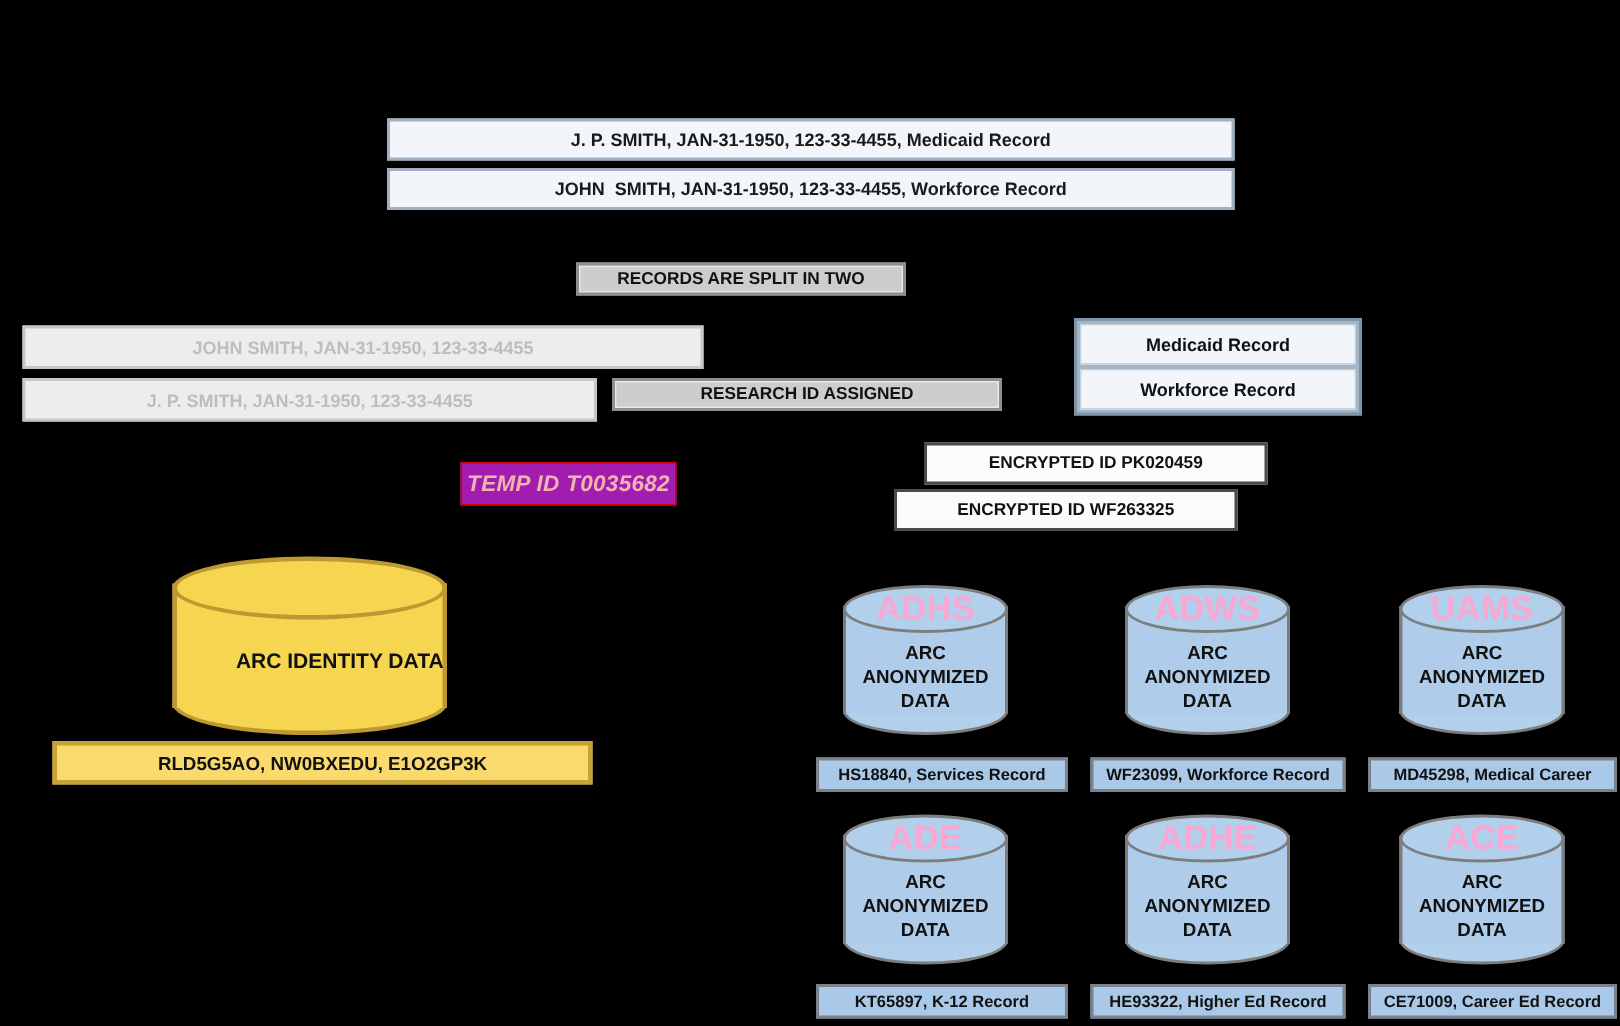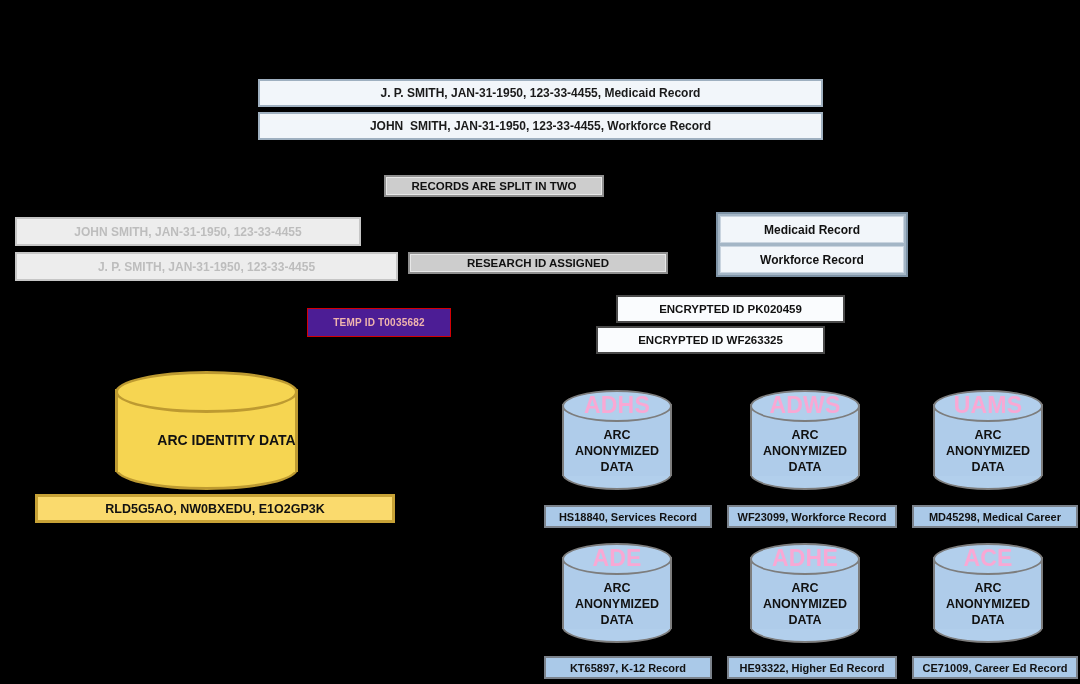--- a/index.html
+++ b/index.html
@@ -31,22 +31,22 @@
     background:#a4b6c6;border:2px solid #7e93a6;padding:2px;
     display:flex;flex-direction:column;gap:3px;
   }
   .stack-item{
     background:#f2f6fa;border:1px solid #c9d4df;flex:1;
     font-size:12px;font-weight:bold;color:#111;
     display:flex;align-items:center;justify-content:center;
   }
   
   .temp-box{
-    background:#4c1d95;border:1px solid #d40004;
-    font-size:10px;font-weight:bold;color:#efb4ae;letter-spacing:.2px;
+    background:#a21caf;border:1px solid #d40004;
+    font-size:15px;font-weight:bold;color:#efb4ae;letter-spacing:.2px;font-style:italic;
   }
   
   .enc-box{
     background:#fafcfe;border:2px solid #4a4a4a;
     font-size:11.5px;font-weight:bold;color:#111;
   }
   
   .ybox{
     background:#fada6d;border:3px solid #c7a236;
     font-size:12.5px;font-weight:bold;color:#111;
@@ -74,21 +74,21 @@
   }
 </style>
 </head>
 <body>
 
 <div class="abs ctr rec-box" style="left:258px;top:79px;width:565px;height:28px;">J. P. SMITH, JAN-31-1950, 123-33-4455, Medicaid Record</div>
 <div class="abs ctr rec-box" style="left:258px;top:112px;width:565px;height:28px;">JOHN  SMITH, JAN-31-1950, 123-33-4455, Workforce Record</div>
 
 <div class="abs ctr step-box" style="left:384px;top:175px;width:220px;height:22px;">RECORDS ARE SPLIT IN TWO</div>
 
-<div class="abs ctr faded-box" style="left:15px;top:217px;width:346px;height:29px;">JOHN SMITH, JAN-31-1950, 123-33-4455</div>
+<div class="abs ctr faded-box" style="left:15px;top:217px;width:454px;height:29px;">JOHN SMITH, JAN-31-1950, 123-33-4455</div>
 <div class="abs ctr faded-box" style="left:15px;top:252px;width:383px;height:29px;">J. P. SMITH, JAN-31-1950, 123-33-4455</div>
 
 <div class="abs ctr step-box" style="left:408px;top:252px;width:260px;height:22px;">RESEARCH ID ASSIGNED</div>
 
 <div class="abs stack" style="left:716px;top:212px;width:192px;height:65px;">
   <div class="stack-item">Medicaid Record</div>
   <div class="stack-item">Workforce Record</div>
 </div>
 
 <div class="abs ctr temp-box" style="left:307px;top:308px;width:144px;height:29px;">TEMP ID T0035682</div>

